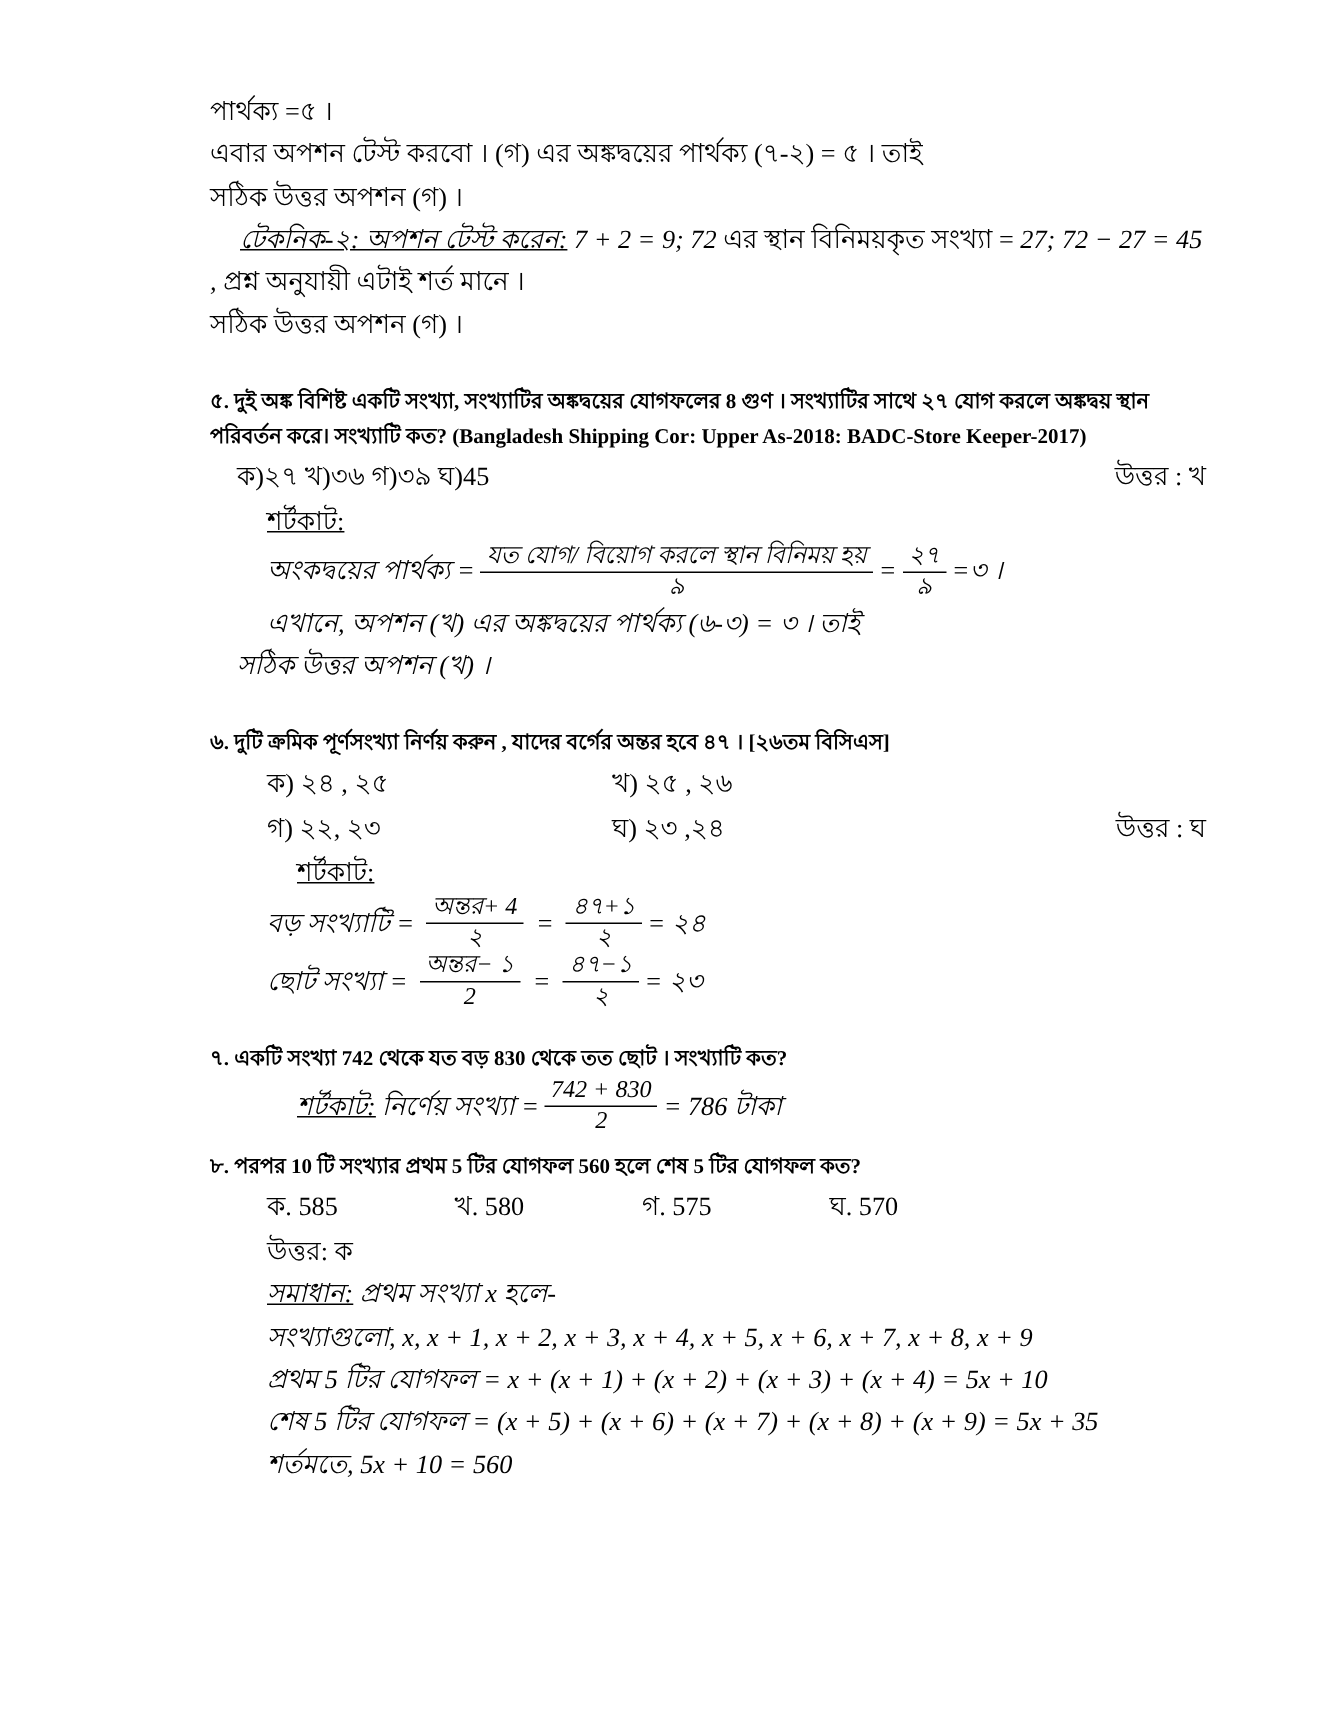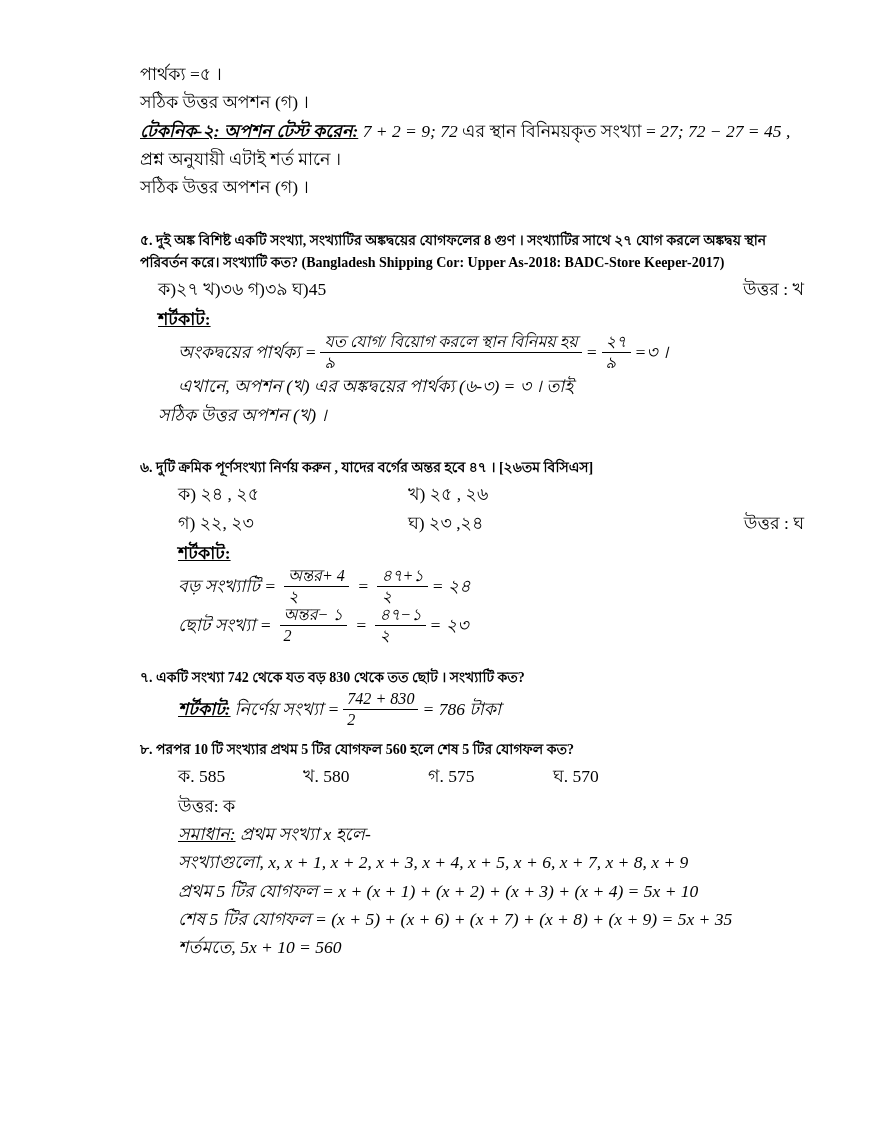--- a/index.html
+++ b/index.html
@@ -24,21 +24,21 @@
     font-size: 17.5px;
     line-height: 1.62;
     white-space: nowrap;
   }
   .wrap {
     font-size: 17.5px;
     line-height: 1.62;
     white-space: normal;
   }
   .ital { font-style: italic; }
-  .bold { font-weight: bold; }
+  .bold { font-weight: normal; margin-left: 20px; }
   .uline { text-decoration: underline; }
   .math {
     font-family: "Liberation Serif", serif;
     font-style: italic;
   }
   .gap-sm { height: 10px; }
   .gap-md { height: 22px; }
   .gap-lg { height: 28px; }
 
   
@@ -62,20 +62,21 @@
     margin-left: auto;
     white-space: nowrap;
     text-align: right;
   }
 
   
   .frac {
     display: inline-flex;
     flex-direction: column;
     vertical-align: middle;
+    text-align: center;
     margin: 0 4px;
     line-height: 1.12;
     font-size: 0.92em;
   }
   .frac .num {
     padding: 0 4px 1px 4px;
     border-bottom: 1.2px solid #000;
   }
   .frac .den {
     padding: 1px 4px 0 4px;
@@ -90,20 +91,21 @@
   .eqline > span { white-space: nowrap; }
   .lead { white-space: nowrap; margin-right: 4px; }
 </style>
 </head>
 <body>
 
 <div class="page">
 
   <div>
     <div class="line">পার্থক্য  =৫ ।</div>
+    <div class="line">এবার অপশন টেস্ট করবো । (গ) এর অঙ্কদ্বয়ের পার্থক্য (৭-২) = ৫ । তাই</div>
     <div class="line">সঠিক উত্তর অপশন (গ) ।</div>
     <div class="wrap">
       <span class="bold ital uline">টেকনিক-২: অপশন টেস্ট করেন:</span>
       <span class="math">7 + 2 = 9; 72</span><span> এর স্থান বিনিময়কৃত সংখ্যা = </span><span class="math">27;   72 − 27 = 45 ,</span><span> প্রশ্ন অনুযায়ী এটাই শর্ত মানে ।</span>
     </div>
     <div class="line">সঠিক উত্তর অপশন (গ) ।</div>
   </div>
 
   <div class="gap-lg"></div>
 

